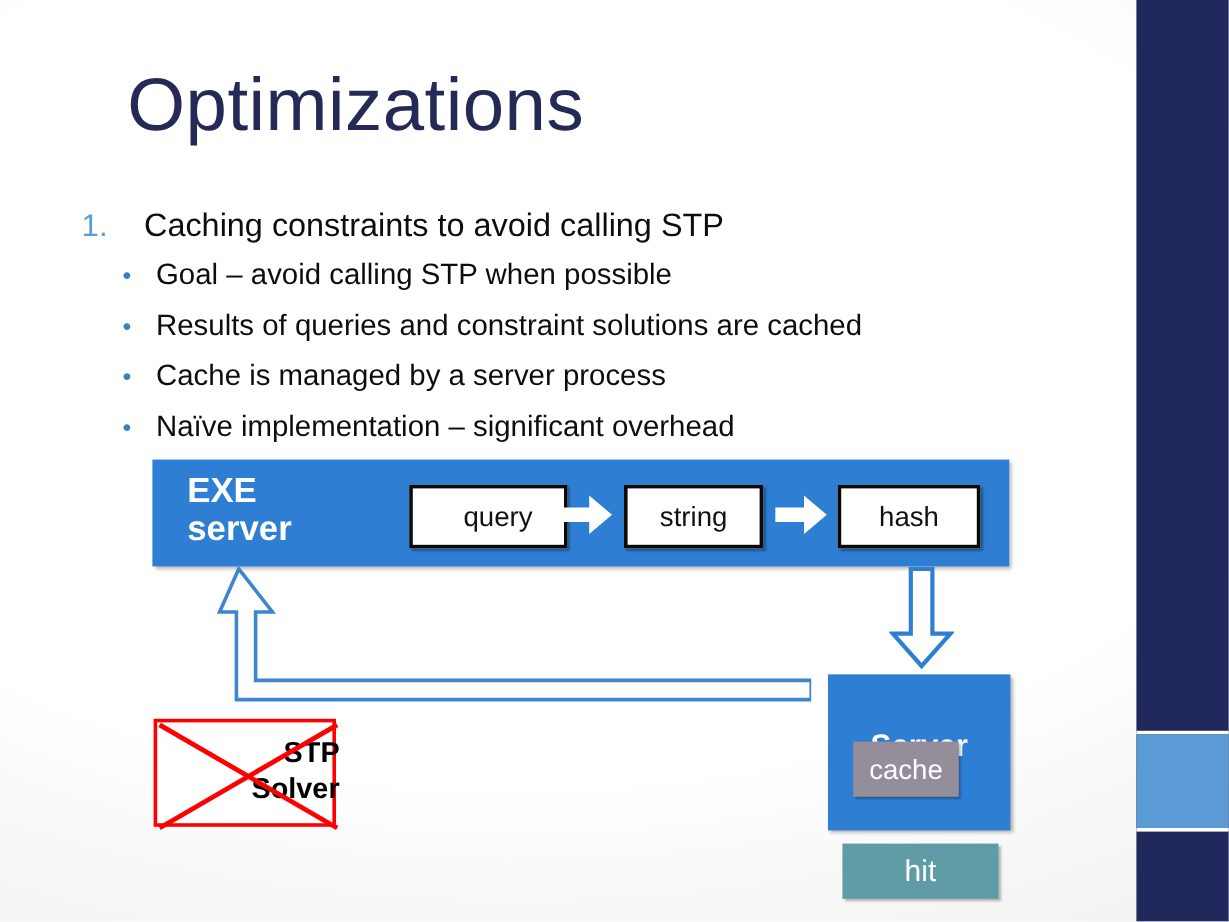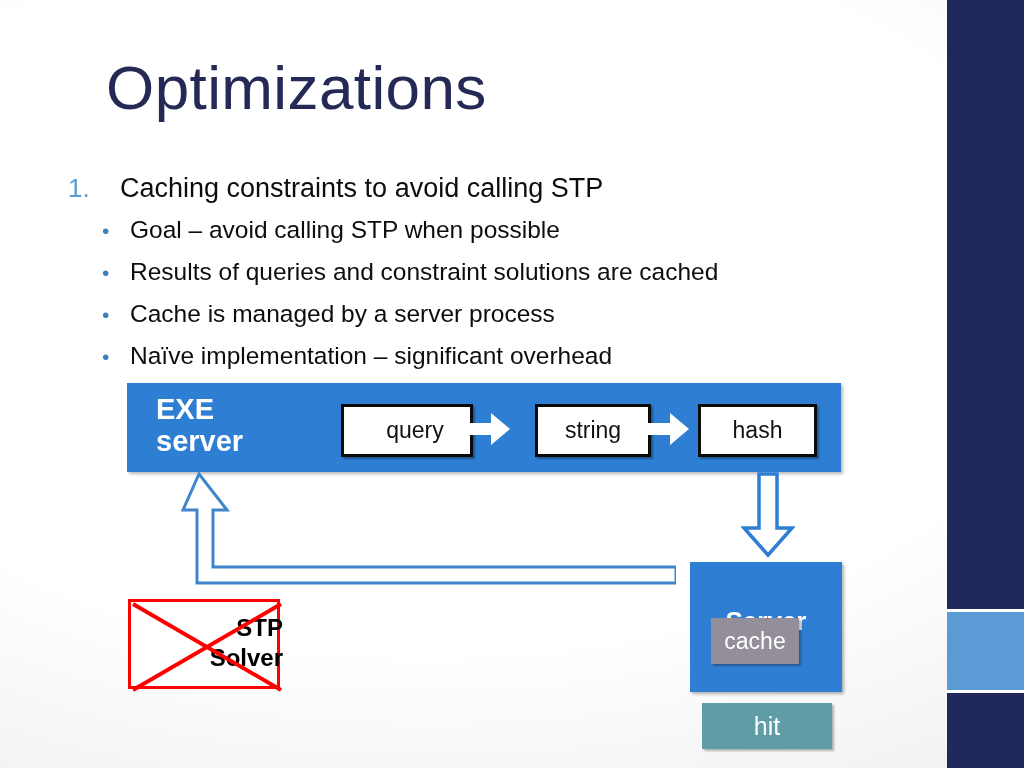--- a/index.html
+++ b/index.html
@@ -146,21 +146,21 @@
     background: #ffffff;
     border: 3px solid #0a0a0a;
     display: flex;
     align-items: center;
     justify-content: center;
     font-size: 23px;
     color: #111111;
     box-shadow: 2px 2px 2px rgba(0,0,0,0.35);
   }
   .chip-query { left: 341px; top: 404px; width: 110px; height: 47px; padding-left: 16px; }
-  .chip-string { left: 520px; top: 404px; width: 110px; height: 47px; margin-left: 15px; }
+  .chip-string { left: 520px; top: 404px; width: 110px; height: 47px; }
   .chip-hash   { left: 698px; top: 404px; width: 113px; height: 47px; }
 
   .arrow-right {
     position: absolute;
     width: 44px;
     height: 34px;
   }
   .ar1 { left: 467px; top: 412px; }
   .ar2 { left: 646px; top: 412px; }
 

